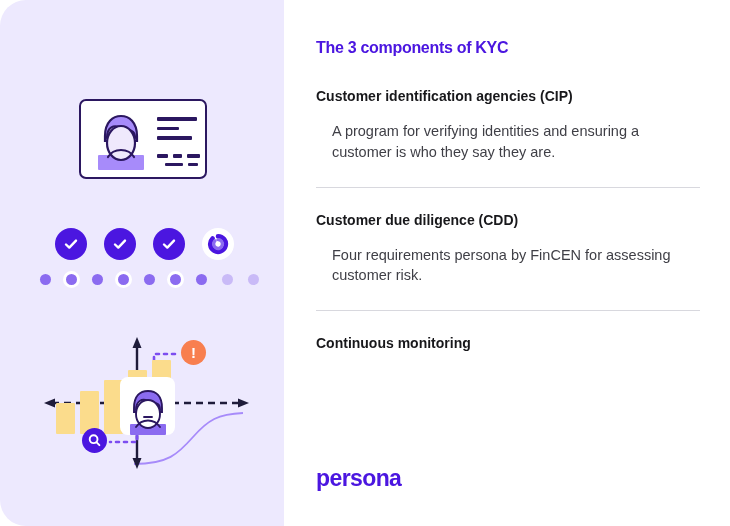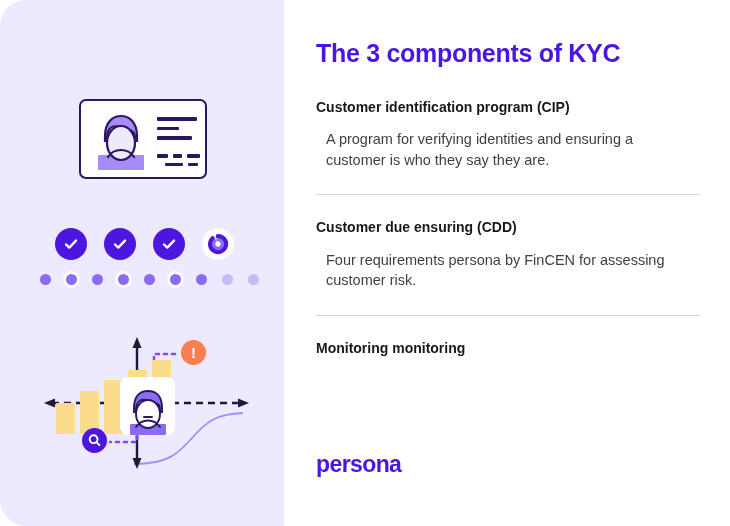--- a/index.html
+++ b/index.html
@@ -211,51 +211,51 @@
     background: #FFFFFF;
   }
   .content {
     position: absolute;
     left: 32px;
     top: 38px;
     width: 384px;
   }
   .title {
     color: #4B16E0;
-    font-size: 25px;
+    font-size: 16px;
     font-weight: bold;
     letter-spacing: -0.3px;
     margin: 0 0 30px 0;
     line-height: 1.2;
   }
   .section {
     margin-bottom: 0;
   }
   .section-heading {
     color: #18181B;
     font-size: 14px;
     font-weight: bold;
     margin: 0 0 13px 0;
     line-height: 1.3;
   }
   .section-body {
     color: #3F3F46;
     font-size: 14.5px;
     line-height: 1.42;
-    margin: 10px;
+    margin: 16px;
   }
   .divider {
     height: 1px;
     background: #D8D8DE;
     margin: 24px 0 23px 0;
   }
   .logo {
     position: absolute;
     left: 316px;
-    top: 453px;
+    top: 467px;
     color: #4B16E0;
     font-size: 23px;
     font-weight: bold;
     letter-spacing: -0.6px;
     line-height: 1;
   }
 </style>
 </head>
 <body>
 
@@ -376,34 +376,34 @@
       </div>
     </div>
   </div>
 
   <div class="right-panel">
     <div class="content">
 
       <h1 class="title">The 3 components of KYC</h1>
 
       <div class="section">
-        <h2 class="section-heading">Customer identification program (CIP)</h2>
+        <h2 class="section-heading">Customer identification agencies (CIP)</h2>
         <p class="section-body">A program for verifying identities and ensuring a customer is who they say they are.</p>
       </div>
 
       <div class="divider"></div>
 
       <div class="section">
-        <h2 class="section-heading">Customer due ensuring (CDD)</h2>
+        <h2 class="section-heading">Customer due diligence (CDD)</h2>
         <p class="section-body">Four requirements persona by FinCEN for assessing customer risk.</p>
       </div>
 
       <div class="divider"></div>
 
       <div class="section">
-        <h2 class="section-heading">Monitoring monitoring</h2>
+        <h2 class="section-heading">Continuous monitoring</h2>
       </div>
     </div>
   </div>
 
   <div class="logo">persona</div>
 
 </div>
 
 </body></html>

